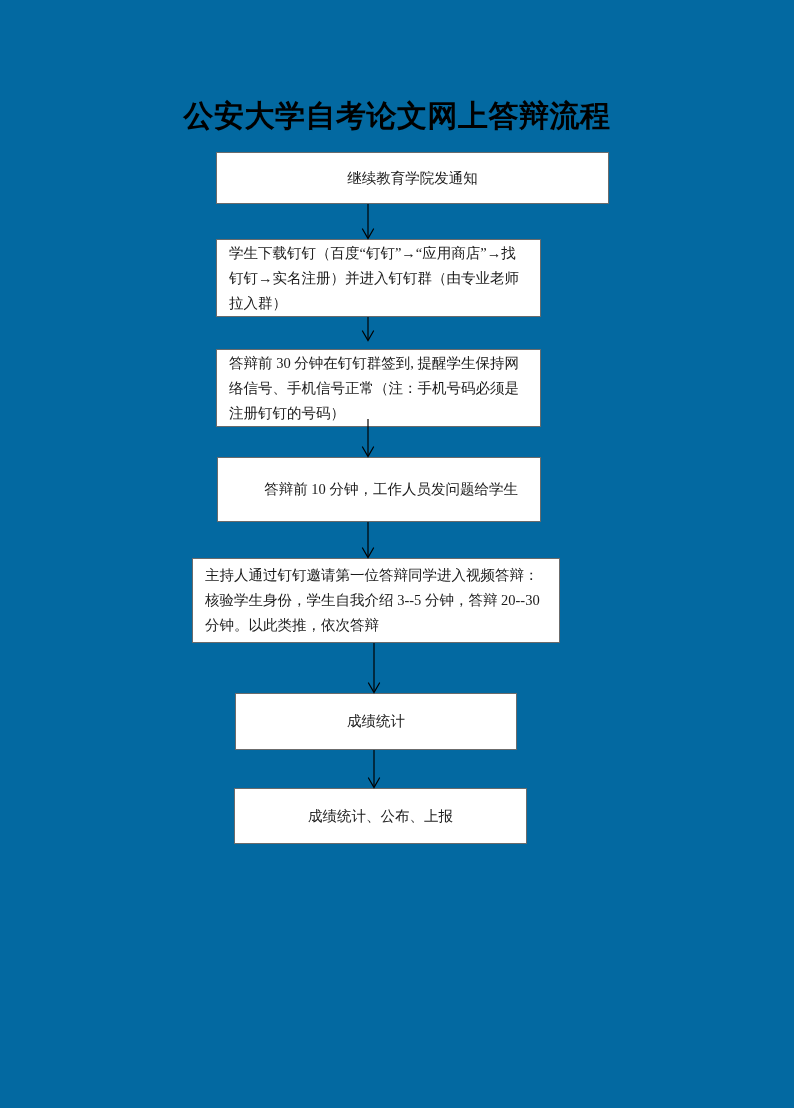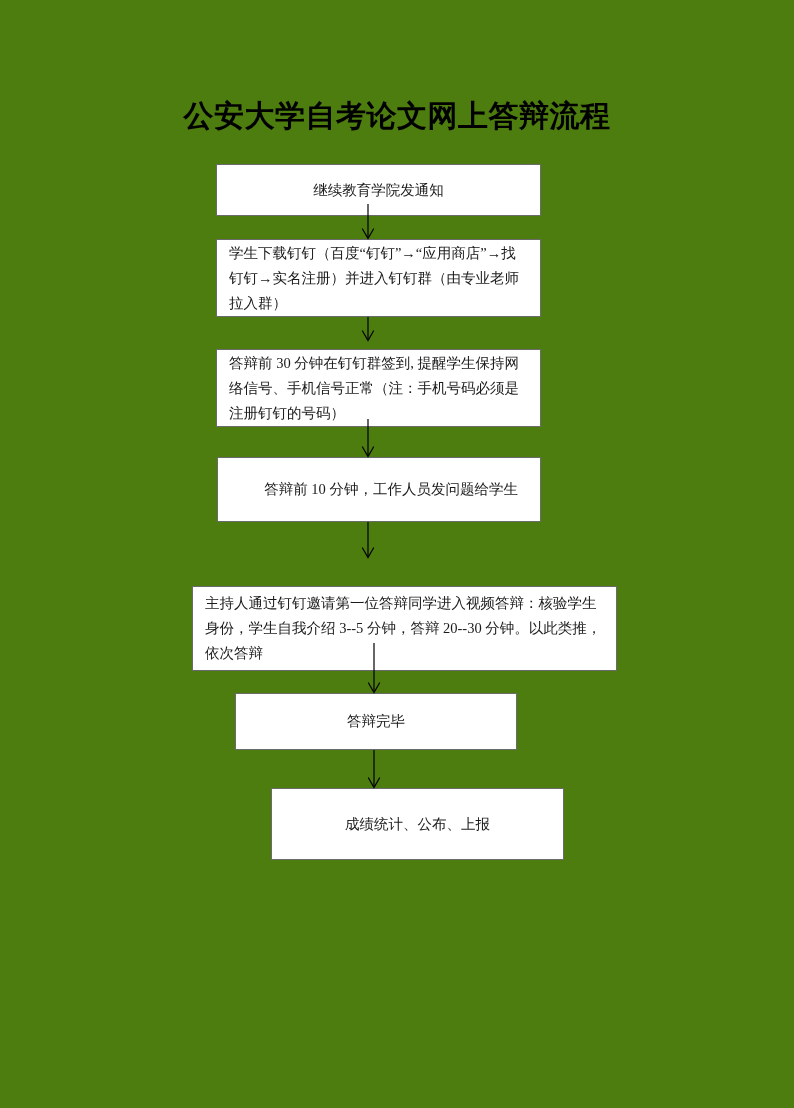--- a/index.html
+++ b/index.html
@@ -4,21 +4,21 @@
 <style>
   html, body {
     margin: 0;
     padding: 0;
     background: #ffffff;
   }
   .page {
     position: relative;
     width: 794px;
     height: 1108px;
-    background: #4d7c0f;
+    background: #0369a1;
     overflow: hidden;
     font-family: "Liberation Serif", "DejaVu Serif", serif;
     color: #000000;
   }
   .doc-title {
     position: absolute;
     left: 0;
     top: 76px;
     width: 794px;
     text-align: center;
@@ -61,45 +61,45 @@
     overflow: visible;
   }
 </style>
 </head>
 <body>
 
 <div class="page">
 
   <h1 class="doc-title">公安大学自考论文网上答辩流程</h1>
 
-  <div class="flow-box center" id="box-0" style="left: 216px; top: 164px; width: 325px; height: 52px; border-color: rgb(107, 107, 107);">
+  <div class="flow-box center" id="box-0" style="left: 216px; top: 152px; width: 393px; height: 52px; border-color: rgb(107, 107, 107);">
     <span class="box-text">继续教育学院发通知</span>
   </div>
 
   <div class="flow-box left" id="box-1" style="left: 216px; top: 239px; width: 325px; height: 78px; border-color: rgb(107, 107, 107);">
     <span class="box-text">学生下载钉钉（百度“钉钉”→“应用商店”→找钉钉→实名注册）并进入钉钉群（由专业老师拉入群）</span>
   </div>
 
   <div class="flow-box left" id="box-2" style="left: 216px; top: 341px; width: 325px; height: 78px; border-color: rgb(107, 107, 107); margin-top: 8px;">
     <span class="box-text">答辩前 30 分钟在钉钉群签到, 提醒学生保持网络信号、手机信号正常（注：手机号码必须是注册钉钉的号码）</span>
   </div>
 
   <div class="flow-box center" id="box-3" style="left: 217px; top: 457px; width: 324px; height: 65px; border-color: rgb(107, 107, 107); padding-left: 24px;">
     <span class="box-text">答辩前 10 分钟，工作人员发问题给学生</span>
   </div>
 
-  <div class="flow-box left" id="box-4" style="left: 192px; top: 558px; width: 425px; height: 85px; border-color: rgb(107, 107, 107); margin-top: 28px;">
+  <div class="flow-box left" id="box-4" style="left: 192px; top: 558px; width: 368px; height: 85px; border-color: rgb(107, 107, 107);">
     <span class="box-text">主持人通过钉钉邀请第一位答辩同学进入视频答辩：核验学生身份，学生自我介绍 3--5 分钟，答辩 20--30 分钟。以此类推，依次答辩</span>
   </div>
 
   <div class="flow-box center" id="box-5" style="left: 235px; top: 693px; width: 282px; height: 57px; border-color: rgb(107, 107, 107);">
-    <span class="box-text">答辩完毕</span>
+    <span class="box-text">成绩统计</span>
   </div>
 
-  <div class="flow-box center" id="box-6" style="left: 234px; top: 788px; width: 293px; height: 72px; border-color: rgb(107, 107, 107); margin-left: 37px;">
+  <div class="flow-box center" id="box-6" style="left: 234px; top: 788px; width: 293px; height: 56px; border-color: rgb(107, 107, 107);">
     <span class="box-text">成绩统计、公布、上报</span>
   </div>
 
   <div class="connector" id="edge-0" style="left: 357px; top: 204px; height: 35px;">
       <svg width="22" height="35" viewBox="0 0 22 35">
         <line x1="11" y1="0" x2="11" y2="34" stroke="#000000" stroke-width="1.2"></line>
         <path d="M5.5 25 L11 34.5 L16.5 25" fill="none" stroke="#000000" stroke-width="1.2" stroke-linecap="round" stroke-linejoin="miter"></path>
       </svg>
     </div>
   <div class="connector" id="edge-1" style="left: 357px; top: 317px; height: 24px;">

